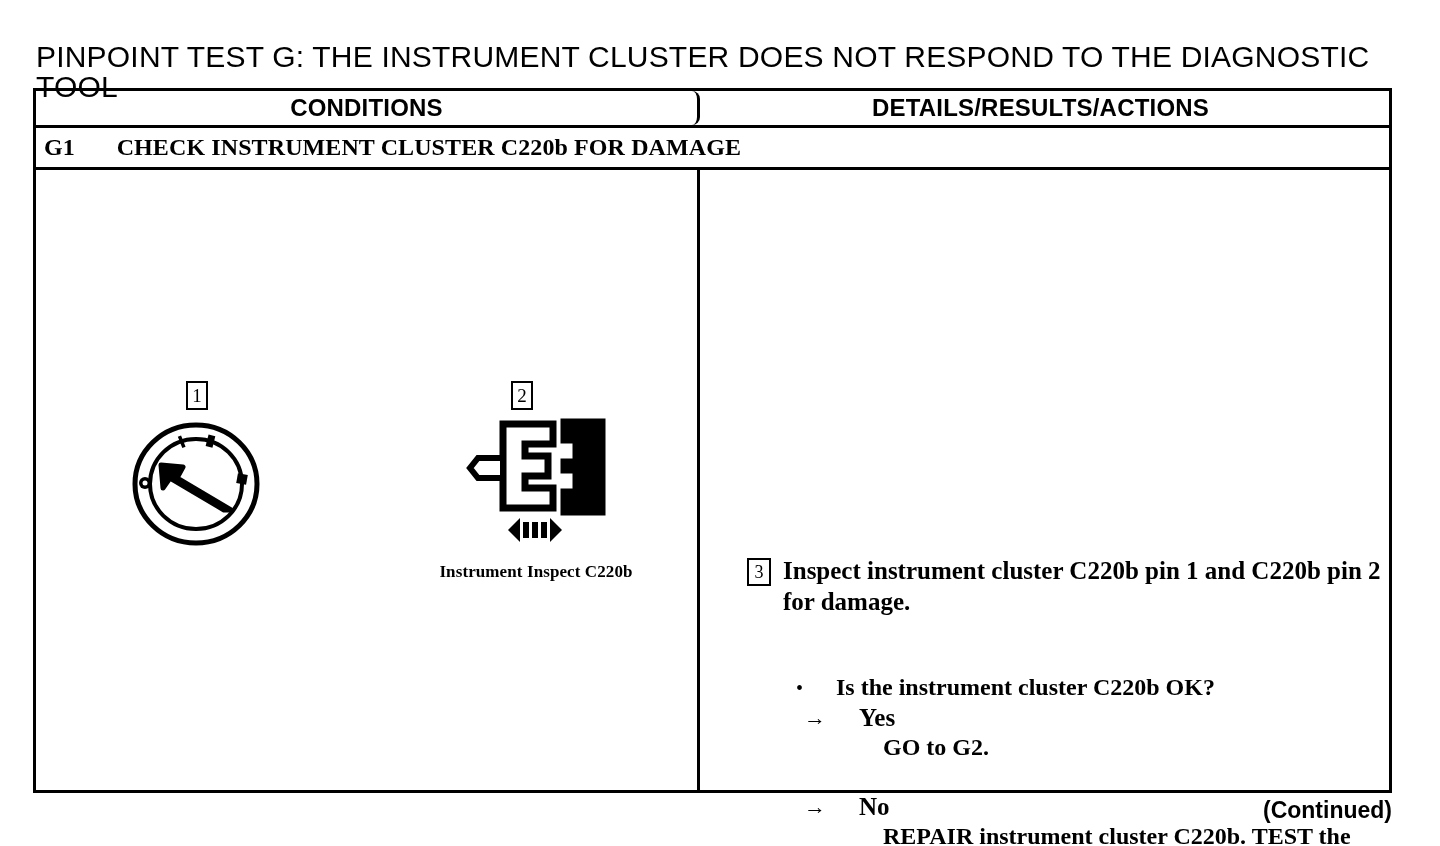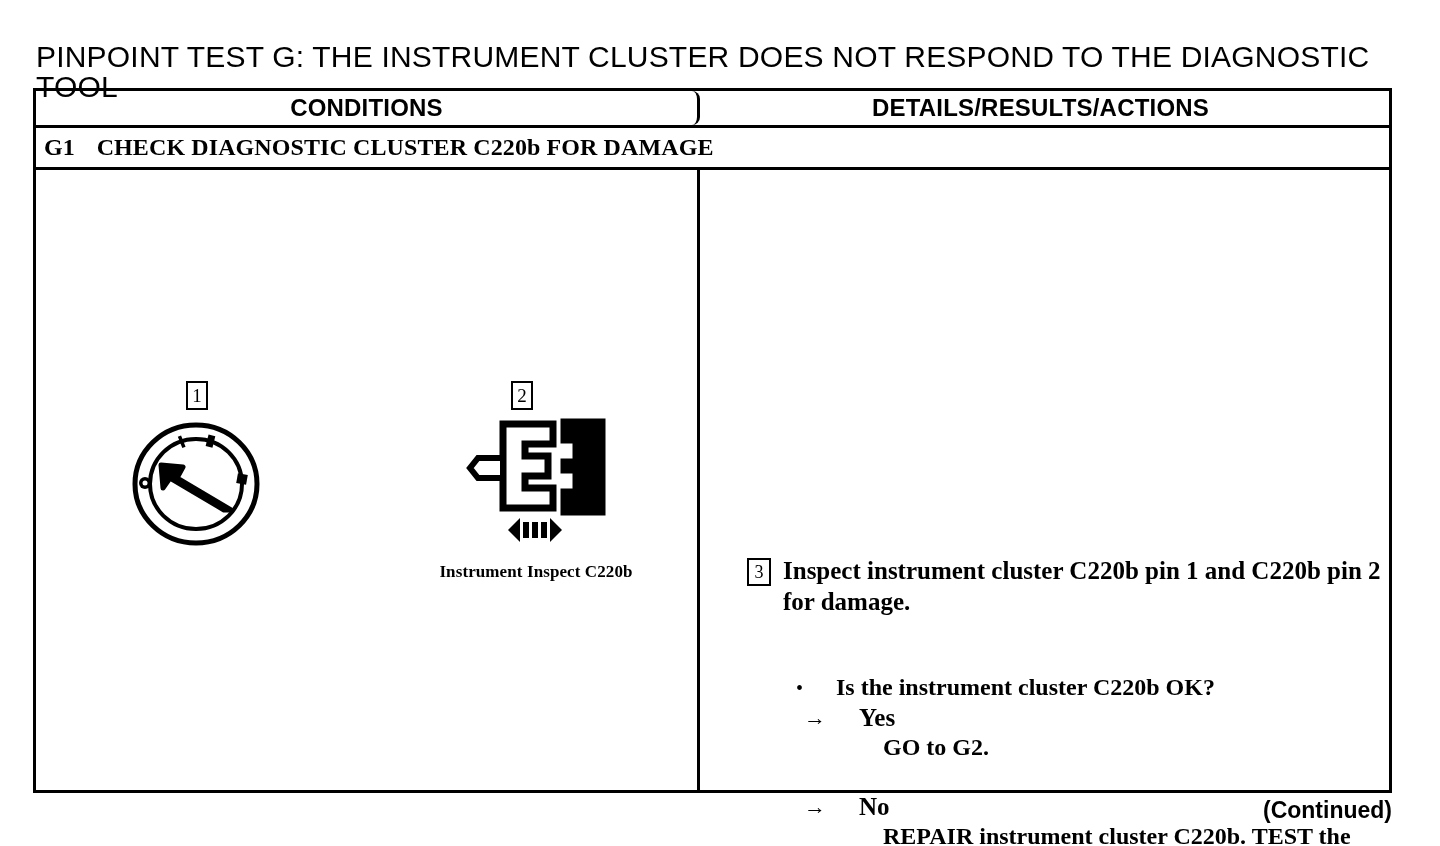--- a/index.html
+++ b/index.html
@@ -79,20 +79,21 @@
   .step-row {
     position: absolute;
     left: 0;
     right: 0;
     top: 37px;
     height: 42px;
     border-bottom: 3px solid #000;
     box-sizing: border-box;
     display: flex;
     align-items: center;
+    gap: 20px;
   }
   .step-id {
     font-family: "Liberation Serif", serif;
     font-weight: bold;
     font-size: 24px;
     padding-left: 8px;
     padding-right: 22px;
   }
   .step-title {
     font-family: "Liberation Serif", serif;
@@ -275,21 +276,21 @@
 
 <div class="table">
 
   <div class="thead">
     <div class="th th-conditions">CONDITIONS</div>
     <div class="th th-details">DETAILS/RESULTS/ACTIONS</div>
   </div>
 
   <div class="step-row">
     <span class="step-id">G1</span>
-    <span class="step-title">CHECK DIAGNOSTIC CLUSTER C220b FOR DAMAGE</span>
+    <span class="step-title">CHECK INSTRUMENT CLUSTER C220b FOR DAMAGE</span>
   </div>
 
   <div class="tbody">
 
     <div class="col-conditions">
 
       <div class="callout callout-1">1</div>
 
       <div class="fig-dial">
         <svg viewBox="0 0 130 125" width="130" height="125">

